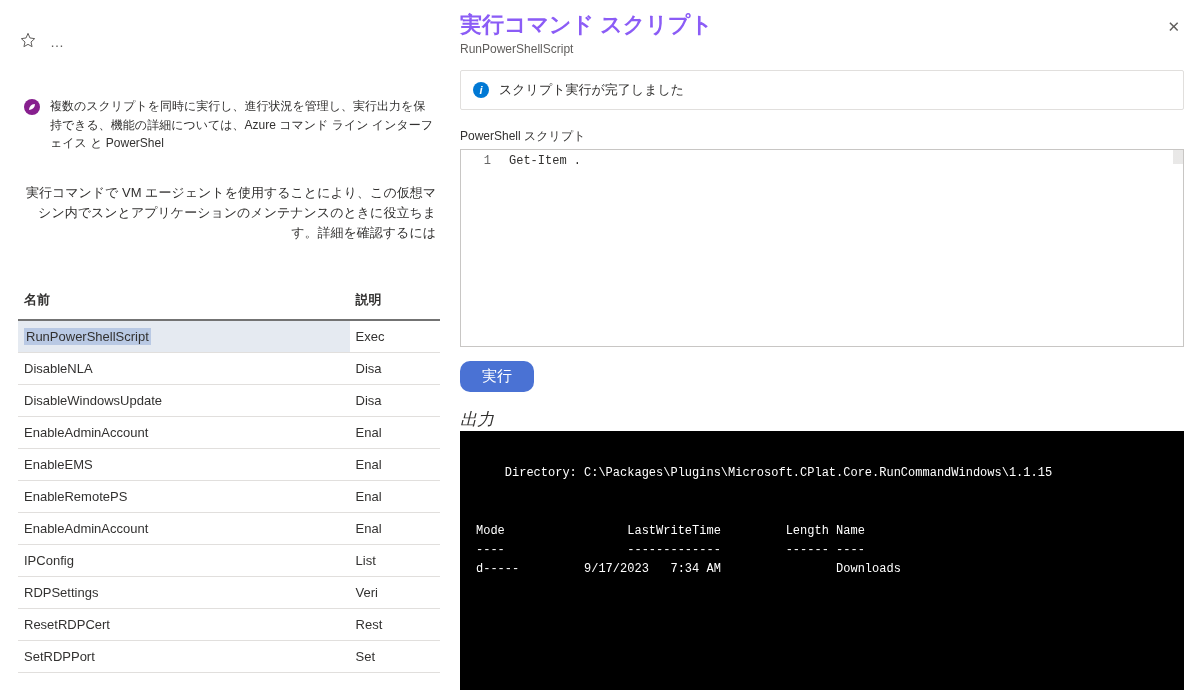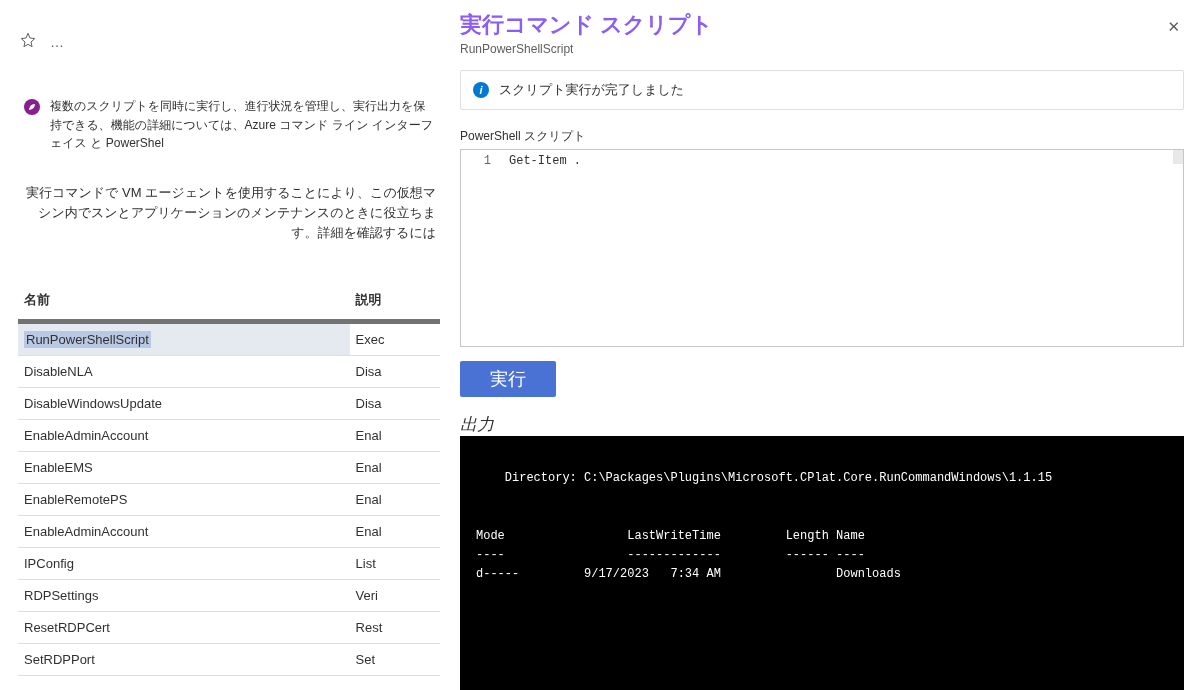--- a/index.html
+++ b/index.html
@@ -62,21 +62,21 @@
   }
   table.cmd-list {
     width: 100%;
     border-collapse: collapse;
     font-size: 13px;
   }
   table.cmd-list th {
     text-align: left;
     font-weight: 600;
     padding: 8px 6px 10px 6px;
-    border-bottom: 5px solid #737373;
+    border-bottom: 2px solid #737373;
   }
   table.cmd-list td {
     padding: 8px 6px;
     border-bottom: 1px solid #e1dfdd;
     white-space: nowrap;
   }
   table.cmd-list tr.selected td:first-child {
     background: #e5eaf1;
   }
   table.cmd-list tr.selected td:first-child span {
@@ -177,24 +177,24 @@
     position: absolute;
     top: 0; right: 0;
     width: 10px; height: 14px;
     background: linear-gradient(#c8c6c4, #c8c6c4);
     opacity: .4;
   }
   .run-btn {
     background: #4a72d4;
     color: #fff;
     border: none;
-    padding: 6px 30px;
-    font-size: 18px;
+    padding: 6px 22px;
+    font-size: 15px;
     cursor: pointer;
-    border-radius: 2px;
+    border-radius: 10px;
     margin-bottom: 16px;
   }
   .output-label {
     font-size: 17px;
     font-style: italic;
   }
   .terminal {
     background: #000;
     color: #fff;
     font-family: Consolas, "Courier New", monospace;

